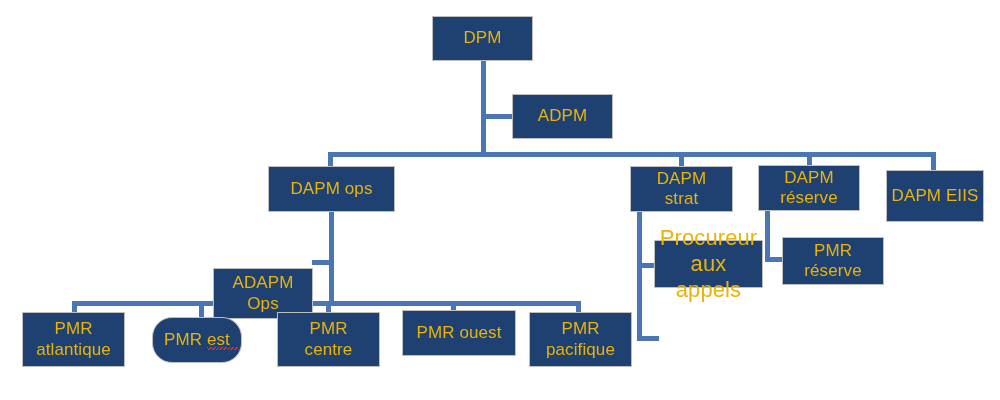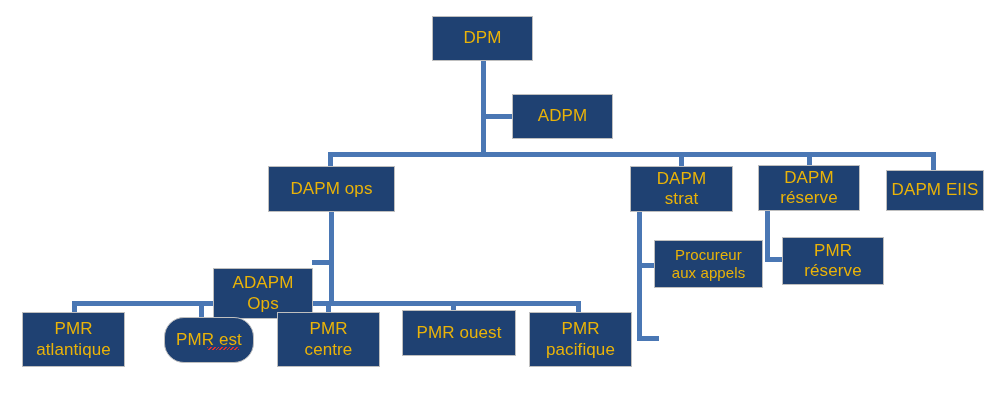--- a/index.html
+++ b/index.html
@@ -94,35 +94,35 @@
   <div class="node" style="left:512px; top:94px; width:101px; height:45px;">ADPM</div>
 
   <div class="node" style="left:268px; top:166px; width:127px; height:46px;">DAPM ops</div>
 
   <div class="node" style="left:630px; top:166px; width:103px; height:46px;">DAPM
 strat</div>
 
   <div class="node" style="left:758px; top:165px; width:102px; height:46px;">DAPM
 réserve</div>
 
-  <div class="node" style="left:886px; top:170px; width:98px; height:41px;">DAPM EIIS</div>
+  <div class="node" style="left:886px; top:170px; width:98px; height:52px;">DAPM EIIS</div>
 
   <div class="node" style="left:213px; top:237px; width:100px; height:51px;margin-top:31px;">ADAPM
 Ops</div>
 
-  <div class="node" style="left:654px; top:240px; width:109px; height:48px; font-size:15px;">Procureur
+  <div class="node" style="left:654px; top:240px; width:109px; height:48px; font-size:22px;">Procureur
 aux appels</div>
 
   <div class="node" style="left:782px; top:237px; width:102px; height:48px;">PMR
 réserve</div>
 
   <div class="node" style="left:22px; top:312px; width:103px; height:55px;">PMR
 atlantique</div>
 
-  <div class="node" style="left:164px; top:317px; width:90px; height:46px;border-radius:20px;">PMR est</div>
+  <div class="node" style="left:152px; top:317px; width:90px; height:46px;border-radius:20px;">PMR est</div>
 
   <div class="node" style="left:277px; top:312px; width:103px; height:55px;">PMR
 centre</div>
 
   <div class="node" style="left:402px; top:310px; width:114px; height:46px;">PMR ouest</div>
 
   <div class="node" style="left:529px; top:312px; width:103px; height:55px;">PMR
 pacifique</div>
 
 

